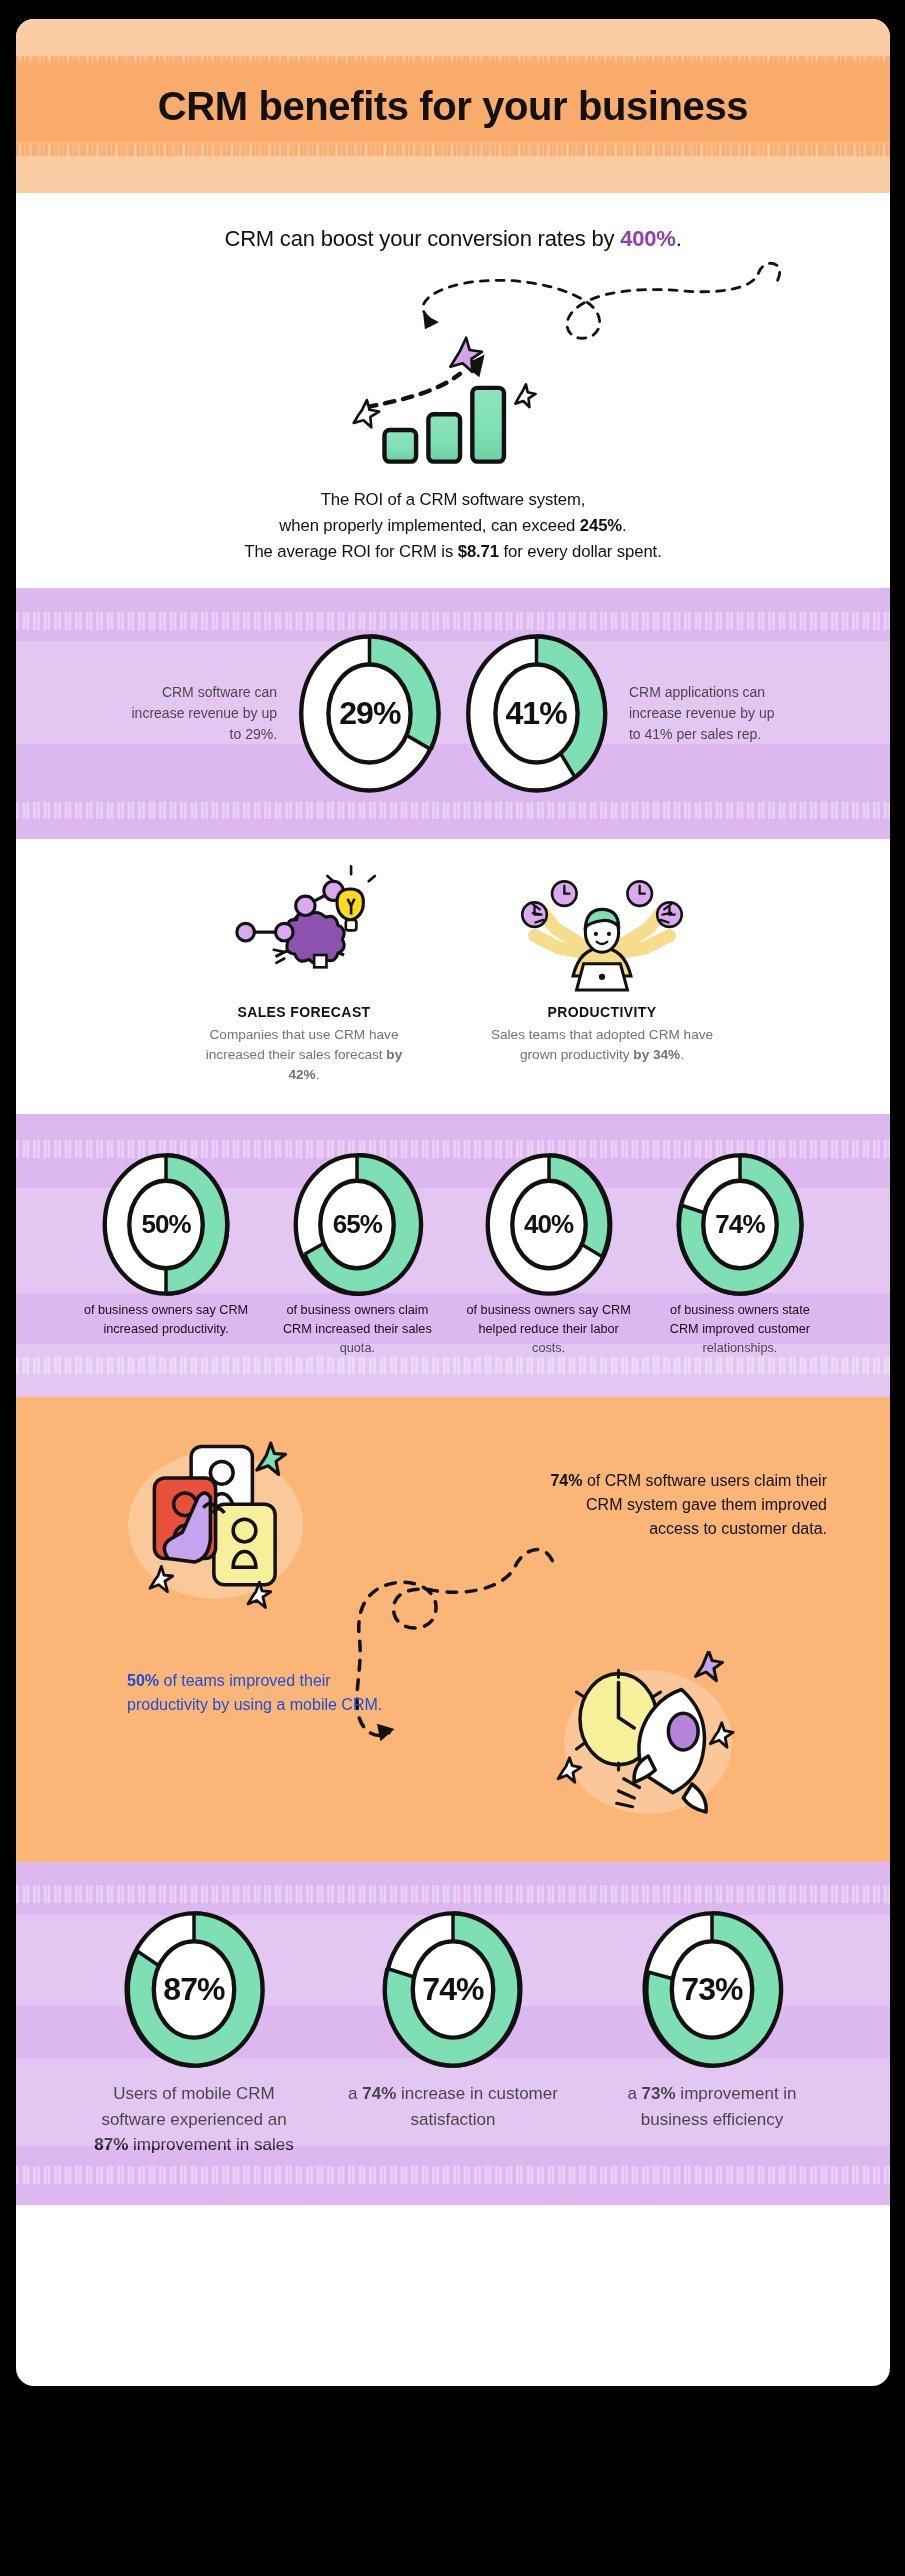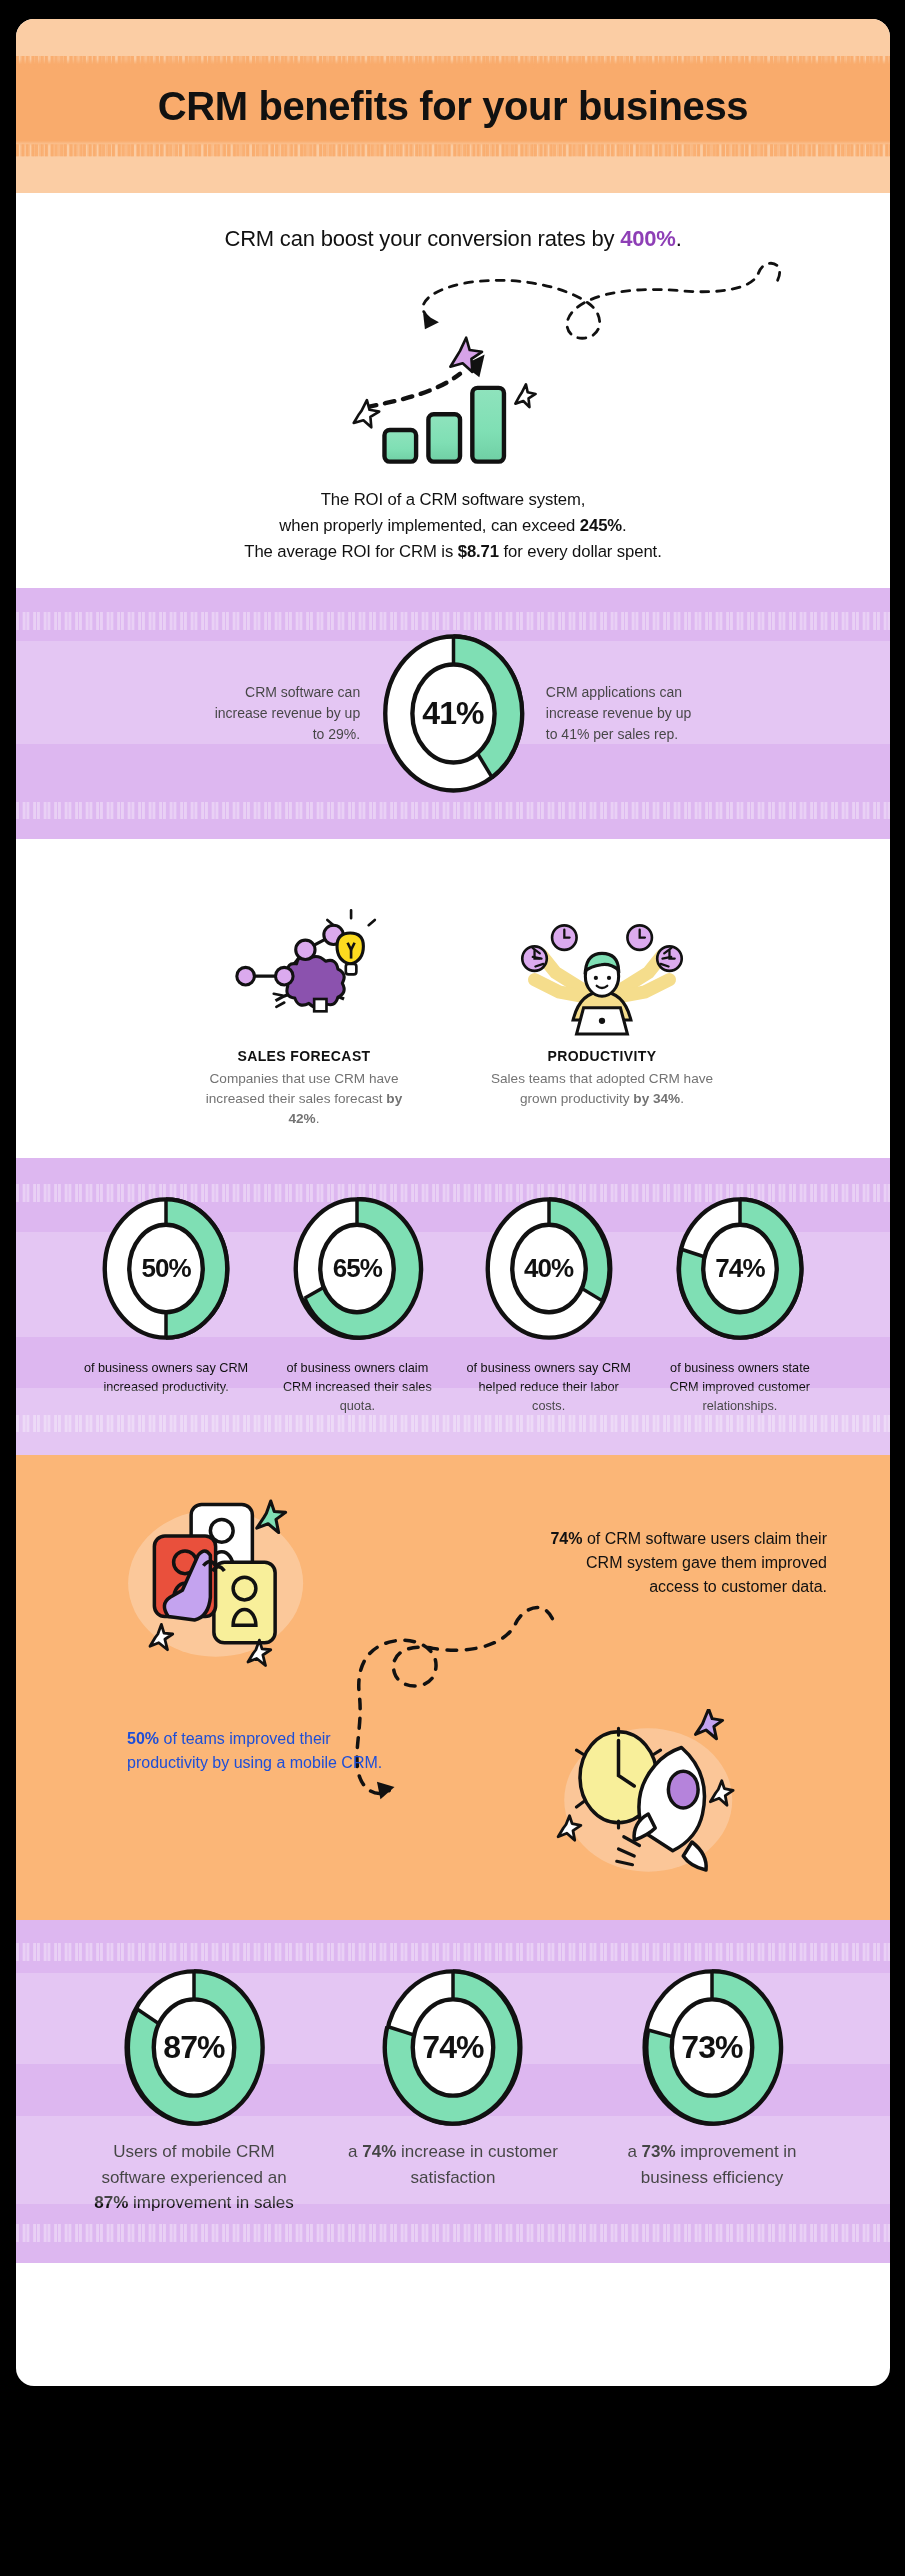--- a/index.html
+++ b/index.html
@@ -116,39 +116,38 @@
   .row2 .side {
     width: 156px; font-size: 14px; line-height: 1.5; color: #111;
   }
   .row2 .side.left  { text-align: right; }
   .row2 .side.right { text-align: left; }
 
   
   .duo {
     display: flex; justify-content: center; gap: 70px;
     padding: 21px 0 30px;
-    margin-top: 44px;
   }
   .duo-col { width: 228px; text-align: center; }
   .duo-art { height: 132px; display: flex; align-items: flex-end; justify-content: center; }
   .duo-head {
     font-size: 14px; font-weight: 700; color: #111;
     letter-spacing: 0.4px; margin: 12.3px 0 5.3px;
   }
   .duo-body { font-size: 13.6px; line-height: 1.45; color: #737373; }
   .duo-body b { font-weight: 700; }
 
   
   .row4 {
     display: flex; justify-content: center; gap: 19.3px;
     padding: 37px 0 39px;
   }
   .row4 .cell { width: 172px; text-align: center; }
   .row4 .cap {
-    font-size: 12.7px; line-height: 1.5; color: #111; margin-top: 14px;
+    font-size: 12.7px; line-height: 1.5; color: #111; 
   }
 
   
   .orange-block { position: relative; height: 465px; }
   .or-art-1 { position: absolute; left: 103px; top: 39px; }
   .or-text-1 {
     position: absolute; right: 63px; top: 72px; width: 281px;
     text-align: right; font-size: 16px; line-height: 1.5; color: #111;
   }
   .or-text-2 {
@@ -230,20 +229,31 @@
   </div>
 
   <div class="section sec-purple">
     <div class="band" style="top:53px;height:103px;"></div>
     <div class="grain" style="top:24.6px;"></div>
     <div class="grain" style="bottom:19.3px;"></div>
 
     <div class="row2">
       <div class="side left">CRM software can increase revenue by up to 29%.</div>
 
+      <div class="donut">
+        <svg width="147" height="163" viewBox="0 0 168 186">
+          <ellipse cx="84" cy="93" rx="78" ry="88" fill="#fff" stroke="#111" stroke-width="5"></ellipse>
+          <path d="M84 5 A78 88 0 0 1 154 134 L84 93 Z" fill="#7fdfb4"></path>
+          <path d="M84 5 A78 88 0 0 1 154 134" fill="none" stroke="#111" stroke-width="5"></path>
+          <line x1="84" y1="5" x2="84" y2="93" stroke="#111" stroke-width="4"></line>
+          <line x1="154" y1="134" x2="84" y2="93" stroke="#111" stroke-width="4"></line>
+          <ellipse cx="84" cy="93" rx="47" ry="56" fill="#fff" stroke="#111" stroke-width="5"></ellipse>
+        </svg>
+        <div class="donut-label">29%</div>
+      </div>
 
       <div class="donut">
         <svg width="147" height="163" viewBox="0 0 168 186">
           <ellipse cx="84" cy="93" rx="78" ry="88" fill="#fff" stroke="#111" stroke-width="5"></ellipse>
           <path d="M84 5 A78 88 0 0 1 128 166 L84 93 Z" fill="#7fdfb4"></path>
           <path d="M84 5 A78 88 0 0 1 128 166" fill="none" stroke="#111" stroke-width="5"></path>
           <line x1="84" y1="5" x2="84" y2="93" stroke="#111" stroke-width="4"></line>
           <line x1="128" y1="166" x2="84" y2="93" stroke="#111" stroke-width="4"></line>
           <ellipse cx="84" cy="93" rx="47" ry="56" fill="#fff" stroke="#111" stroke-width="5"></ellipse>
         </svg>

